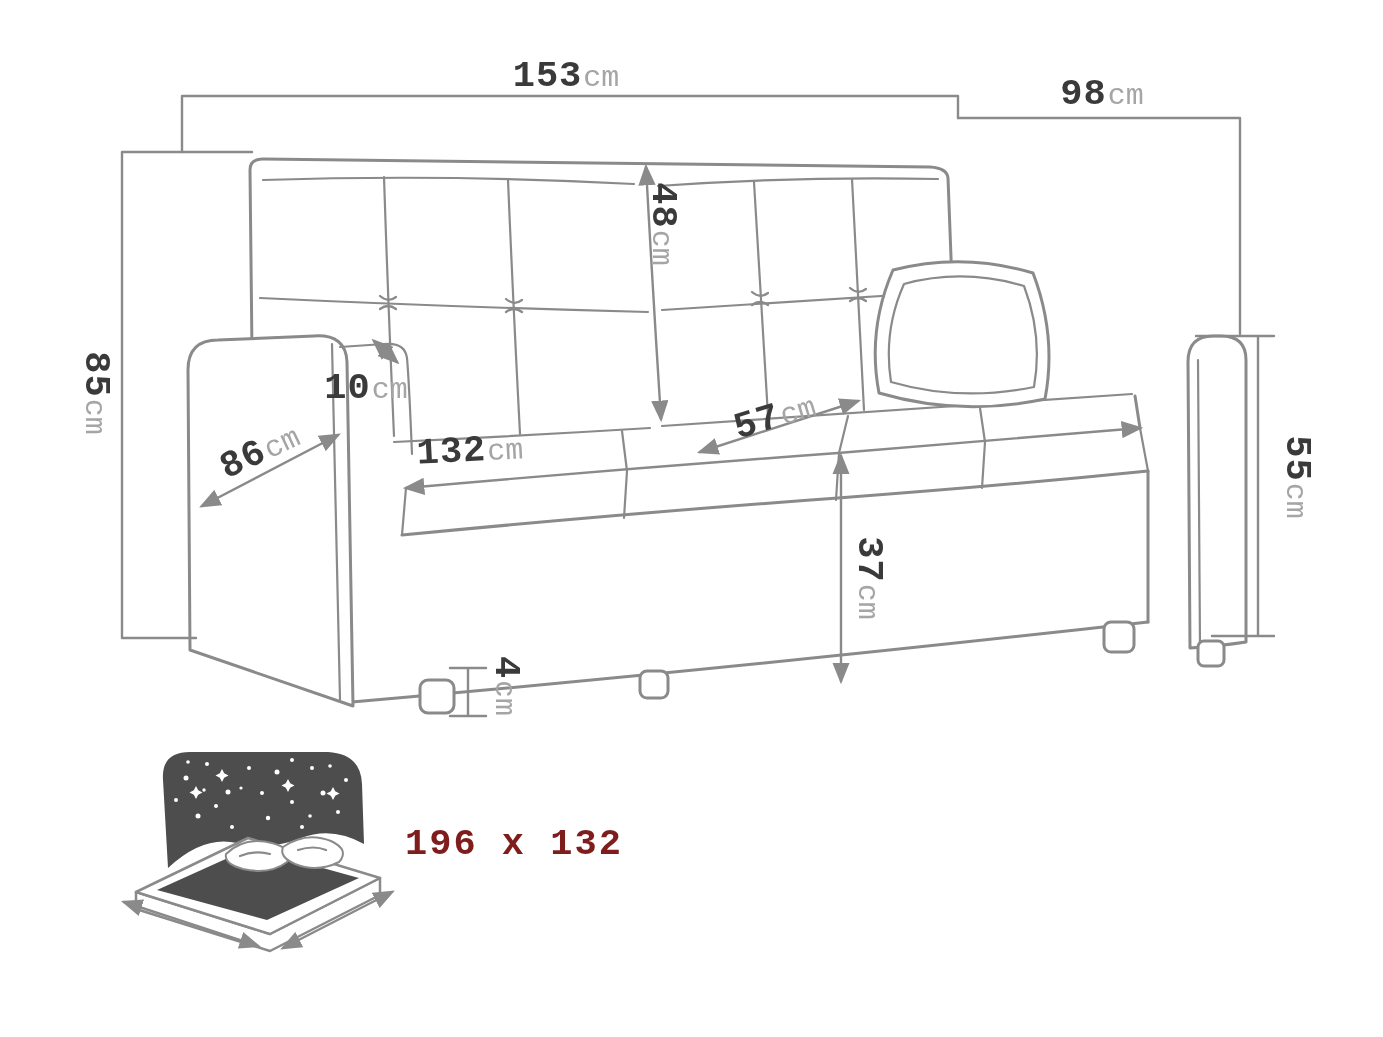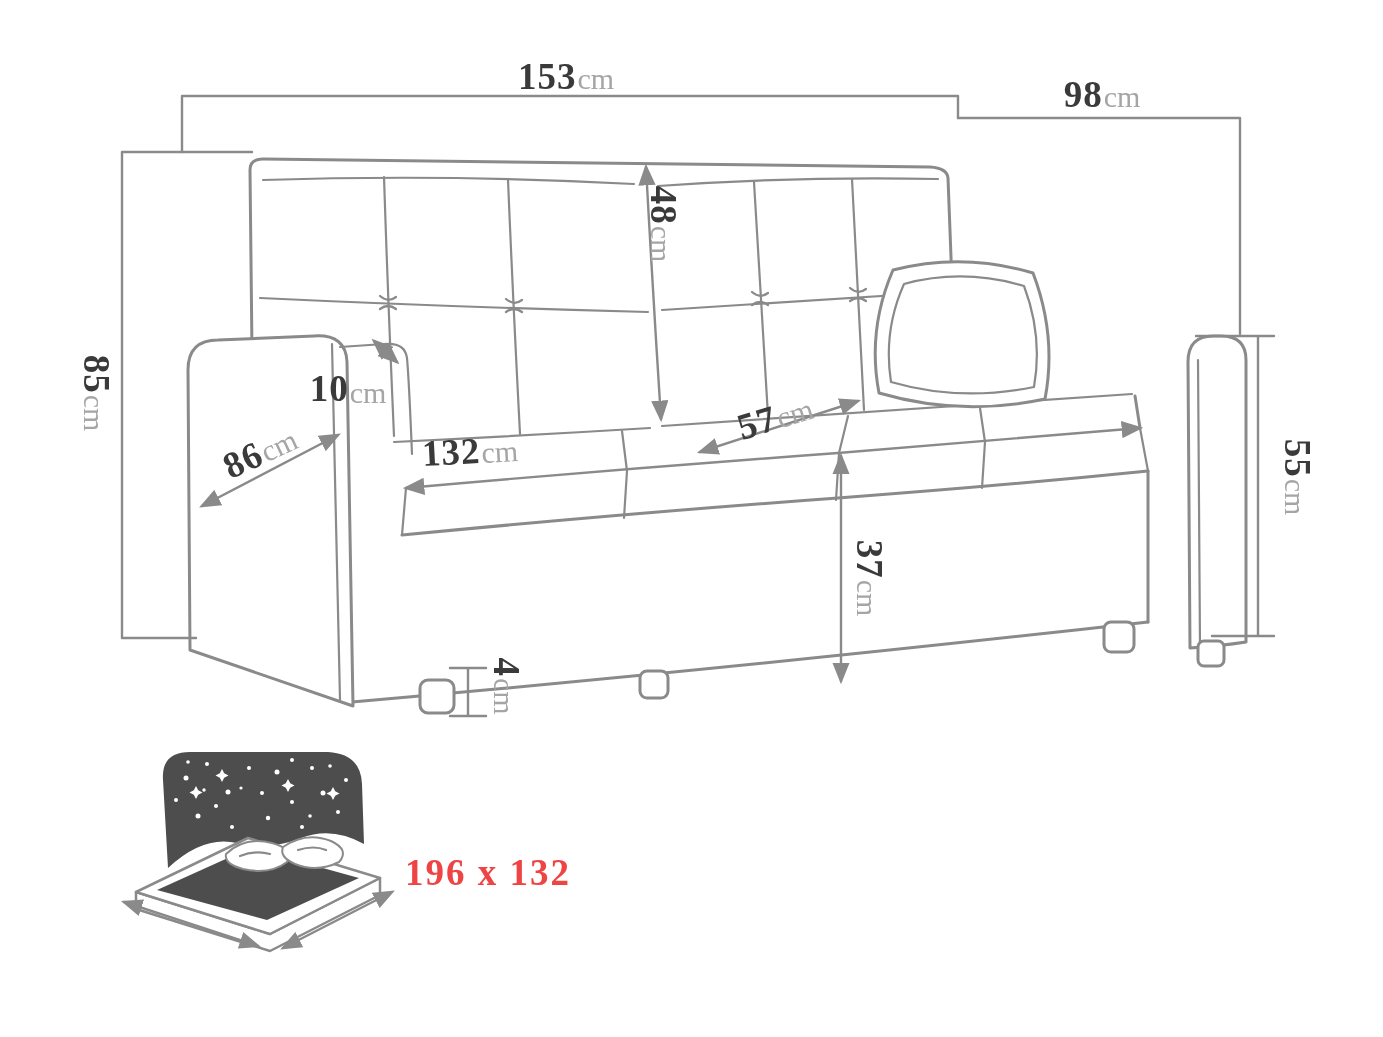--- a/index.html
+++ b/index.html
@@ -1,33 +1,33 @@
 <!DOCTYPE html>
 <html><head>
 <meta charset="utf-8">
 <style>
   html,body{margin:0;padding:0;background:#fff;}
   #canvas{
     position:relative;width:1383px;height:1037px;background:#fff;overflow:hidden;
-    font-family:Liberation Serif, serif;
+    font-family:Liberation Mono, monospace;
   }
   svg{position:absolute;left:0;top:0;}
   .ln{stroke:#8a8a8a;stroke-width:3;fill:none;stroke-linecap:round;stroke-linejoin:round;}
   .ln2{stroke:#8a8a8a;stroke-width:2.2;fill:none;stroke-linecap:round;stroke-linejoin:round;}
   .fillw{fill:#ffffff;stroke:#8a8a8a;stroke-width:3;stroke-linecap:round;stroke-linejoin:round;}
   .dimln{stroke:#8a8a8a;stroke-width:2.4;fill:none;stroke-linecap:round;}
   .dim{
     position:absolute;display:flex;align-items:baseline;white-space:nowrap;
     transform:translate(-50%,-50%) rotate(var(--r,0deg));
   }
   .dim .val{font-size:37px;font-weight:700;color:#3a3a3a;letter-spacing:1px;}
   .dim .unit{font-size:30px;font-weight:400;color:#a5a5a5;margin-left:1px;}
   .bedlabel{
     position:absolute;left:405px;top:846px;transform:translateY(-55%);
-    font-size:37px;font-weight:700;color:#ef4444;letter-spacing:2px;white-space:nowrap;margin-top:29px;
+    font-size:37px;font-weight:700;color:#7f1d1d;letter-spacing:2px;white-space:nowrap;
   }
 </style>
 </head>
 <body>
 
 <div id="canvas">
 
   <svg width="1383" height="1037" viewBox="0 0 1383 1037">
     <defs>
       <marker id="arr" viewBox="0 0 10 8" refX="8.5" refY="4" markerWidth="9" markerHeight="7.2" orient="auto-start-reverse">
@@ -164,21 +164,21 @@
   <div class="dim" style="left:96px;top:393px;--r:90deg;">
     <span class="val">85</span>
       <span class="unit">cm</span>
   </div>
 
   <div class="dim" style="left:663px;top:224px;--r:90deg;">
     <span class="val">48</span>
       <span class="unit">cm</span>
   </div>
 
-  <div class="dim" style="left:348px;top:388px;align-items:flex-end;">
+  <div class="dim" style="left:366px;top:388px;">
     <span class="val">10</span>
       <span class="unit">cm</span>
   </div>
 
   <div class="dim" style="left:260px;top:452px;--r:-25deg;">
     <span class="val">86</span>
       <span class="unit">cm</span>
   </div>
 
   <div class="dim" style="left:470px;top:451px;--r:-3deg;">

